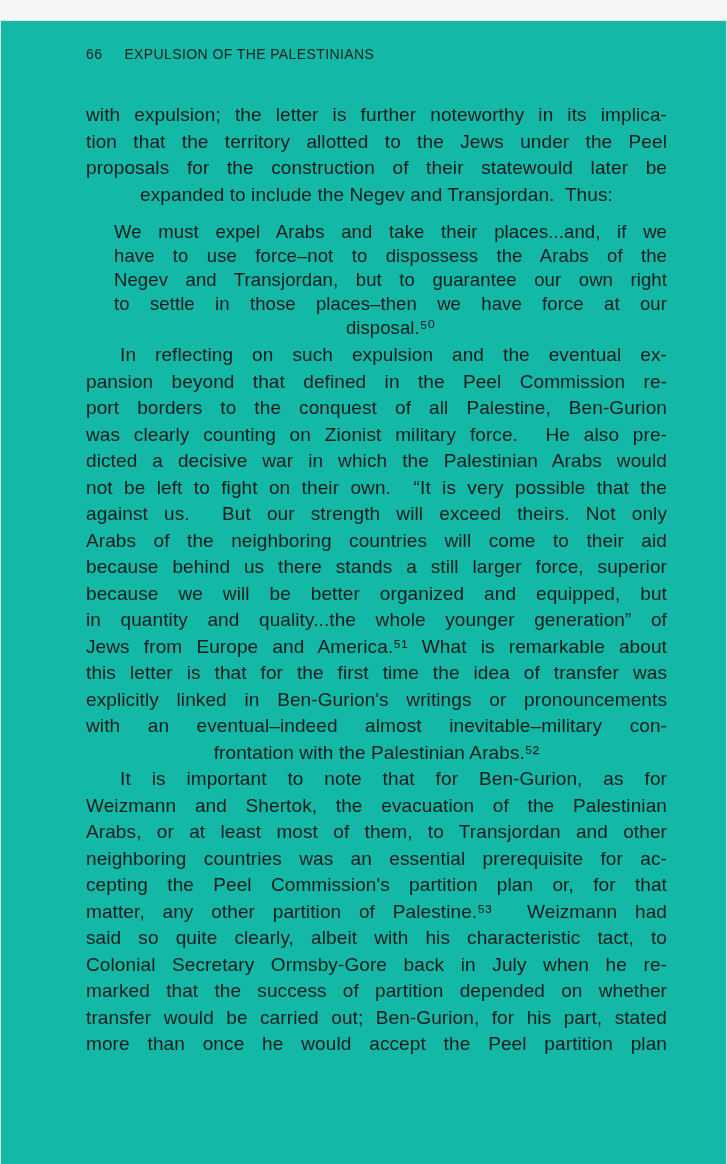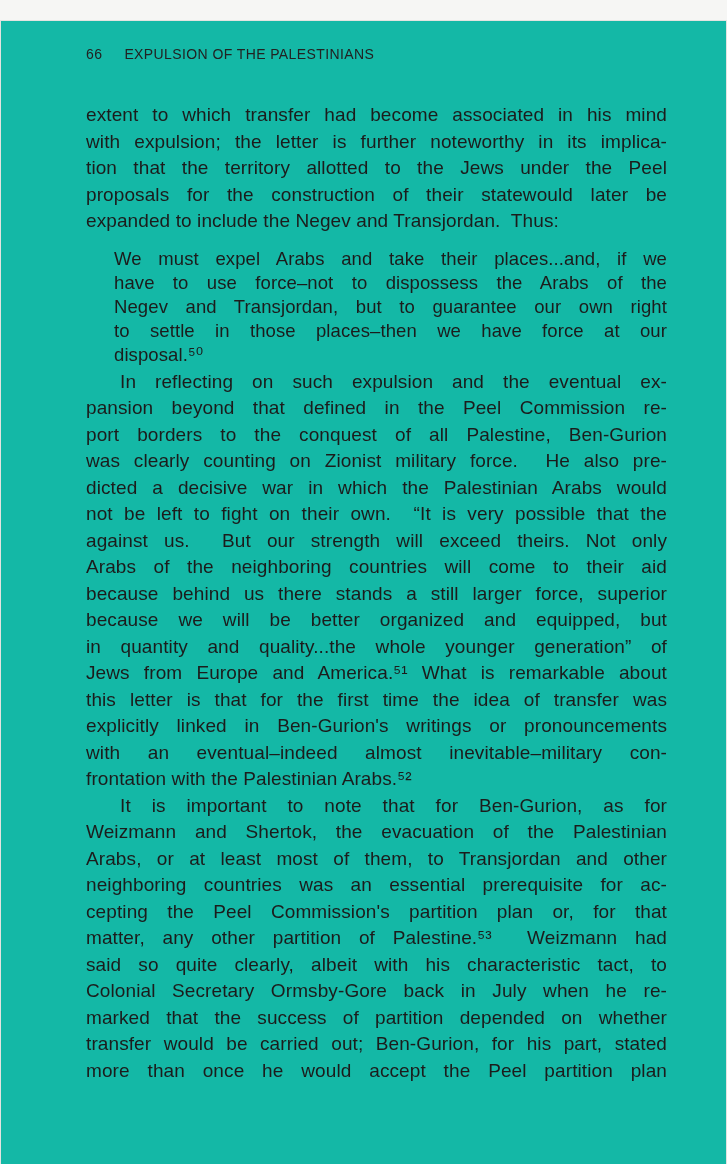--- a/index.html
+++ b/index.html
@@ -28,40 +28,39 @@
     margin-bottom: 40px;
   }
   .pagenum { margin-right: 22px; font-weight: 400; }
   .runhead { text-transform: uppercase; }
   .body-text {
     font-size: 19px;
     line-height: 26.5px;
     letter-spacing: 0.1px;
     color: #1c1c1c;
   }
-  .line { text-align: left; white-space: normal; }
+  .line { text-align: center; white-space: normal; }
   .line.just { text-align: justify; text-align-last: justify; }
   .line.first-indent { padding-left: 34px; }
   .block.blockquote {
     margin: 12px 0 2px 28px;
     font-size: 18.5px;
     line-height: 24px;
   }
 </style>
 </head>
 <body>
 
 <div class="page">
   <div class="header">
     <span class="pagenum">66</span>
     <span class="runhead">EXPULSION OF THE PALESTINIANS</span>
   </div>
   <div class="body-text">
       <div class="block paragraph">
-        <div class="line just">extent to which transfer had become associated in his mind</div>
         <div class="line just">with expulsion; the letter is further noteworthy in its implica-</div>
         <div class="line just">tion that the territory allotted to the Jews under the Peel</div>
         <div class="line just">proposals for the construction of their statewould later be</div>
         <div class="line">expanded to include the Negev and Transjordan.&nbsp; Thus:</div>
       </div>
       <div class="block blockquote">
         <div class="line just">We must expel Arabs and take their places...and, if we</div>
         <div class="line just">have to use force–not to dispossess the Arabs of the</div>
         <div class="line just">Negev and Transjordan, but to guarantee our own right</div>
         <div class="line just">to settle in those places–then we have force at our</div>

